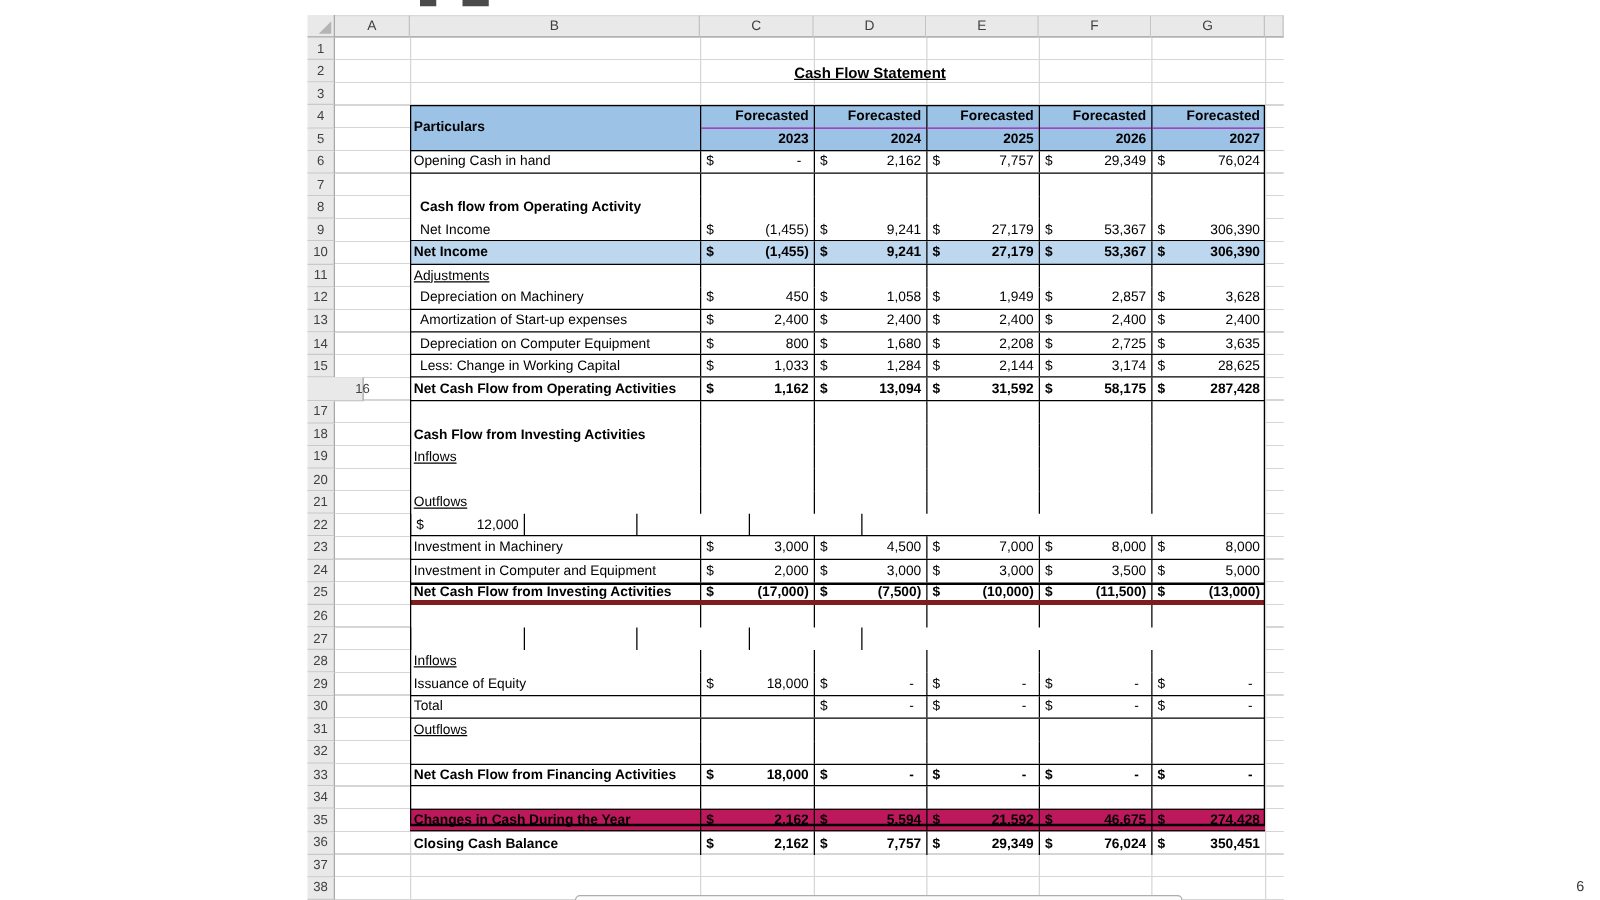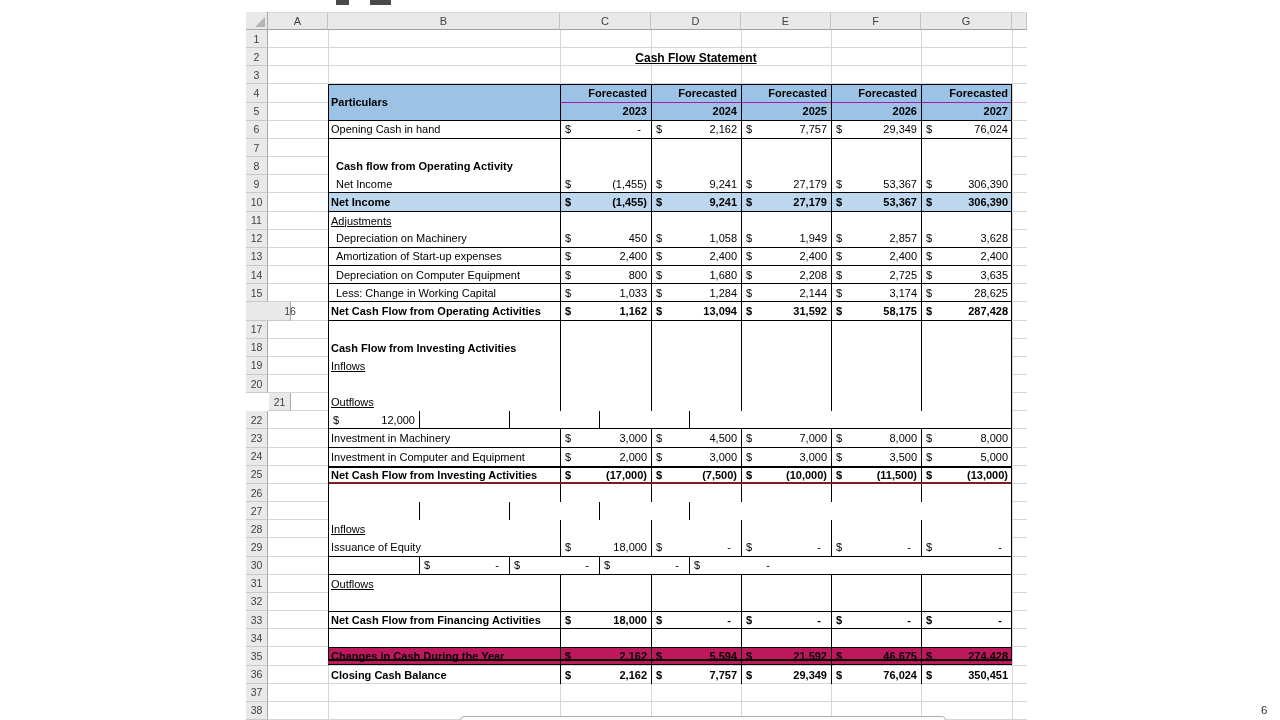--- a/index.html
+++ b/index.html
@@ -34,21 +34,21 @@
   #table .outer{position:absolute;left:0;top:0;right:0;bottom:0;border:1px solid #000;
     border-bottom-width:2px;pointer-events:none;}
   .thead{display:flex;height:36.316px;box-sizing:border-box;border-bottom:1px solid #000;}
   .particulars{width:232px;box-sizing:border-box;display:flex;align-items:center;padding-left:3px;font-weight:bold;}
   .hcol{display:flex;flex-direction:column;box-sizing:border-box;border-left:1px solid #000;}
   .hcell{box-sizing:border-box;display:flex;align-items:center;justify-content:flex-end;padding-right:4px;font-weight:bold;}
   .hcell.top{height:18.158px;border-bottom:1px solid #a21caf;}
   .hcell.bot{flex:1;}
   .trow{display:flex;height:18.158px;box-sizing:border-box;}
   .trow.bb{border-bottom:1px solid #000;}
-  .trow.bb2{border-bottom:2px solid #7f1d1d;}
+  .trow.bb2{border-bottom:4px solid #7f1d1d;}
   .trow.bt1{border-top:1px solid #000;}
   .trow.bt2{border-top:2px solid #000;}
   .bcell{width:232px;box-sizing:border-box;display:flex;align-items:center;padding-left:3px;
     white-space:nowrap;overflow:hidden;}
   .mcell{box-sizing:border-box;border-left:1px solid #000;display:flex;align-items:center;justify-content:space-between;}
   .c1{width:91px}.c2{width:90px}.c3{width:90px}.c4{width:90px}.c5{width:91px}
   .cur{margin-left:4px;}
   .val{margin-right:4px;}
   .val.dash{margin-right:10px;}
   .bold{font-weight:bold;}
@@ -106,21 +106,21 @@
         <div class="row-header" style="top: 199.579px; height: 18.1579px;">11</div>
         <div class="row-header" style="top: 217.737px; height: 18.1579px;">12</div>
         <div class="row-header" style="top: 235.895px; height: 18.1579px;">13</div>
         <div class="row-header" style="top: 254.053px; height: 18.1579px;">14</div>
         <div class="row-header" style="top: 272.211px; height: 18.1579px;">15</div>
         <div class="row-header" style="top: 290.368px; height: 18.1579px; padding-left: 44px;">16</div>
         <div class="row-header" style="top: 308.526px; height: 18.1579px;">17</div>
         <div class="row-header" style="top: 326.684px; height: 18.1579px;">18</div>
         <div class="row-header" style="top: 344.842px; height: 18.1579px;">19</div>
         <div class="row-header" style="top: 363px; height: 18.1579px;">20</div>
-        <div class="row-header" style="top: 381.158px; height: 18.1579px; margin-left: 23px;">21</div>
+        <div class="row-header" style="top: 381.158px; height: 18.1579px;">21</div>
         <div class="row-header" style="top: 399.316px; height: 18.1579px;">22</div>
         <div class="row-header" style="top: 417.474px; height: 18.1579px;">23</div>
         <div class="row-header" style="top: 435.632px; height: 18.1579px;">24</div>
         <div class="row-header" style="top: 453.789px; height: 18.1579px;">25</div>
         <div class="row-header" style="top: 471.947px; height: 18.1579px;">26</div>
         <div class="row-header" style="top: 490.105px; height: 18.1579px;">27</div>
         <div class="row-header" style="top: 508.263px; height: 18.1579px;">28</div>
         <div class="row-header" style="top: 526.421px; height: 18.1579px;">29</div>
         <div class="row-header" style="top: 544.579px; height: 18.1579px;">30</div>
         <div class="row-header" style="top: 562.737px; height: 18.1579px;">31</div>
@@ -561,20 +561,23 @@
             <div class="mcell c4">
               <span class="cur">$</span>
               <span class="val dash">-</span>
             </div>
             <div class="mcell c5">
               <span class="cur">$</span>
               <span class="val dash">-</span>
             </div>
           </div>
           <div class="trow bb">
+            <div class="bcell">
+              <span>Total</span>
+            </div>
             <div class="mcell c1"></div>
             <div class="mcell c2">
               <span class="cur">$</span>
               <span class="val dash">-</span>
             </div>
             <div class="mcell c3">
               <span class="cur">$</span>
               <span class="val dash">-</span>
             </div>
             <div class="mcell c4">

